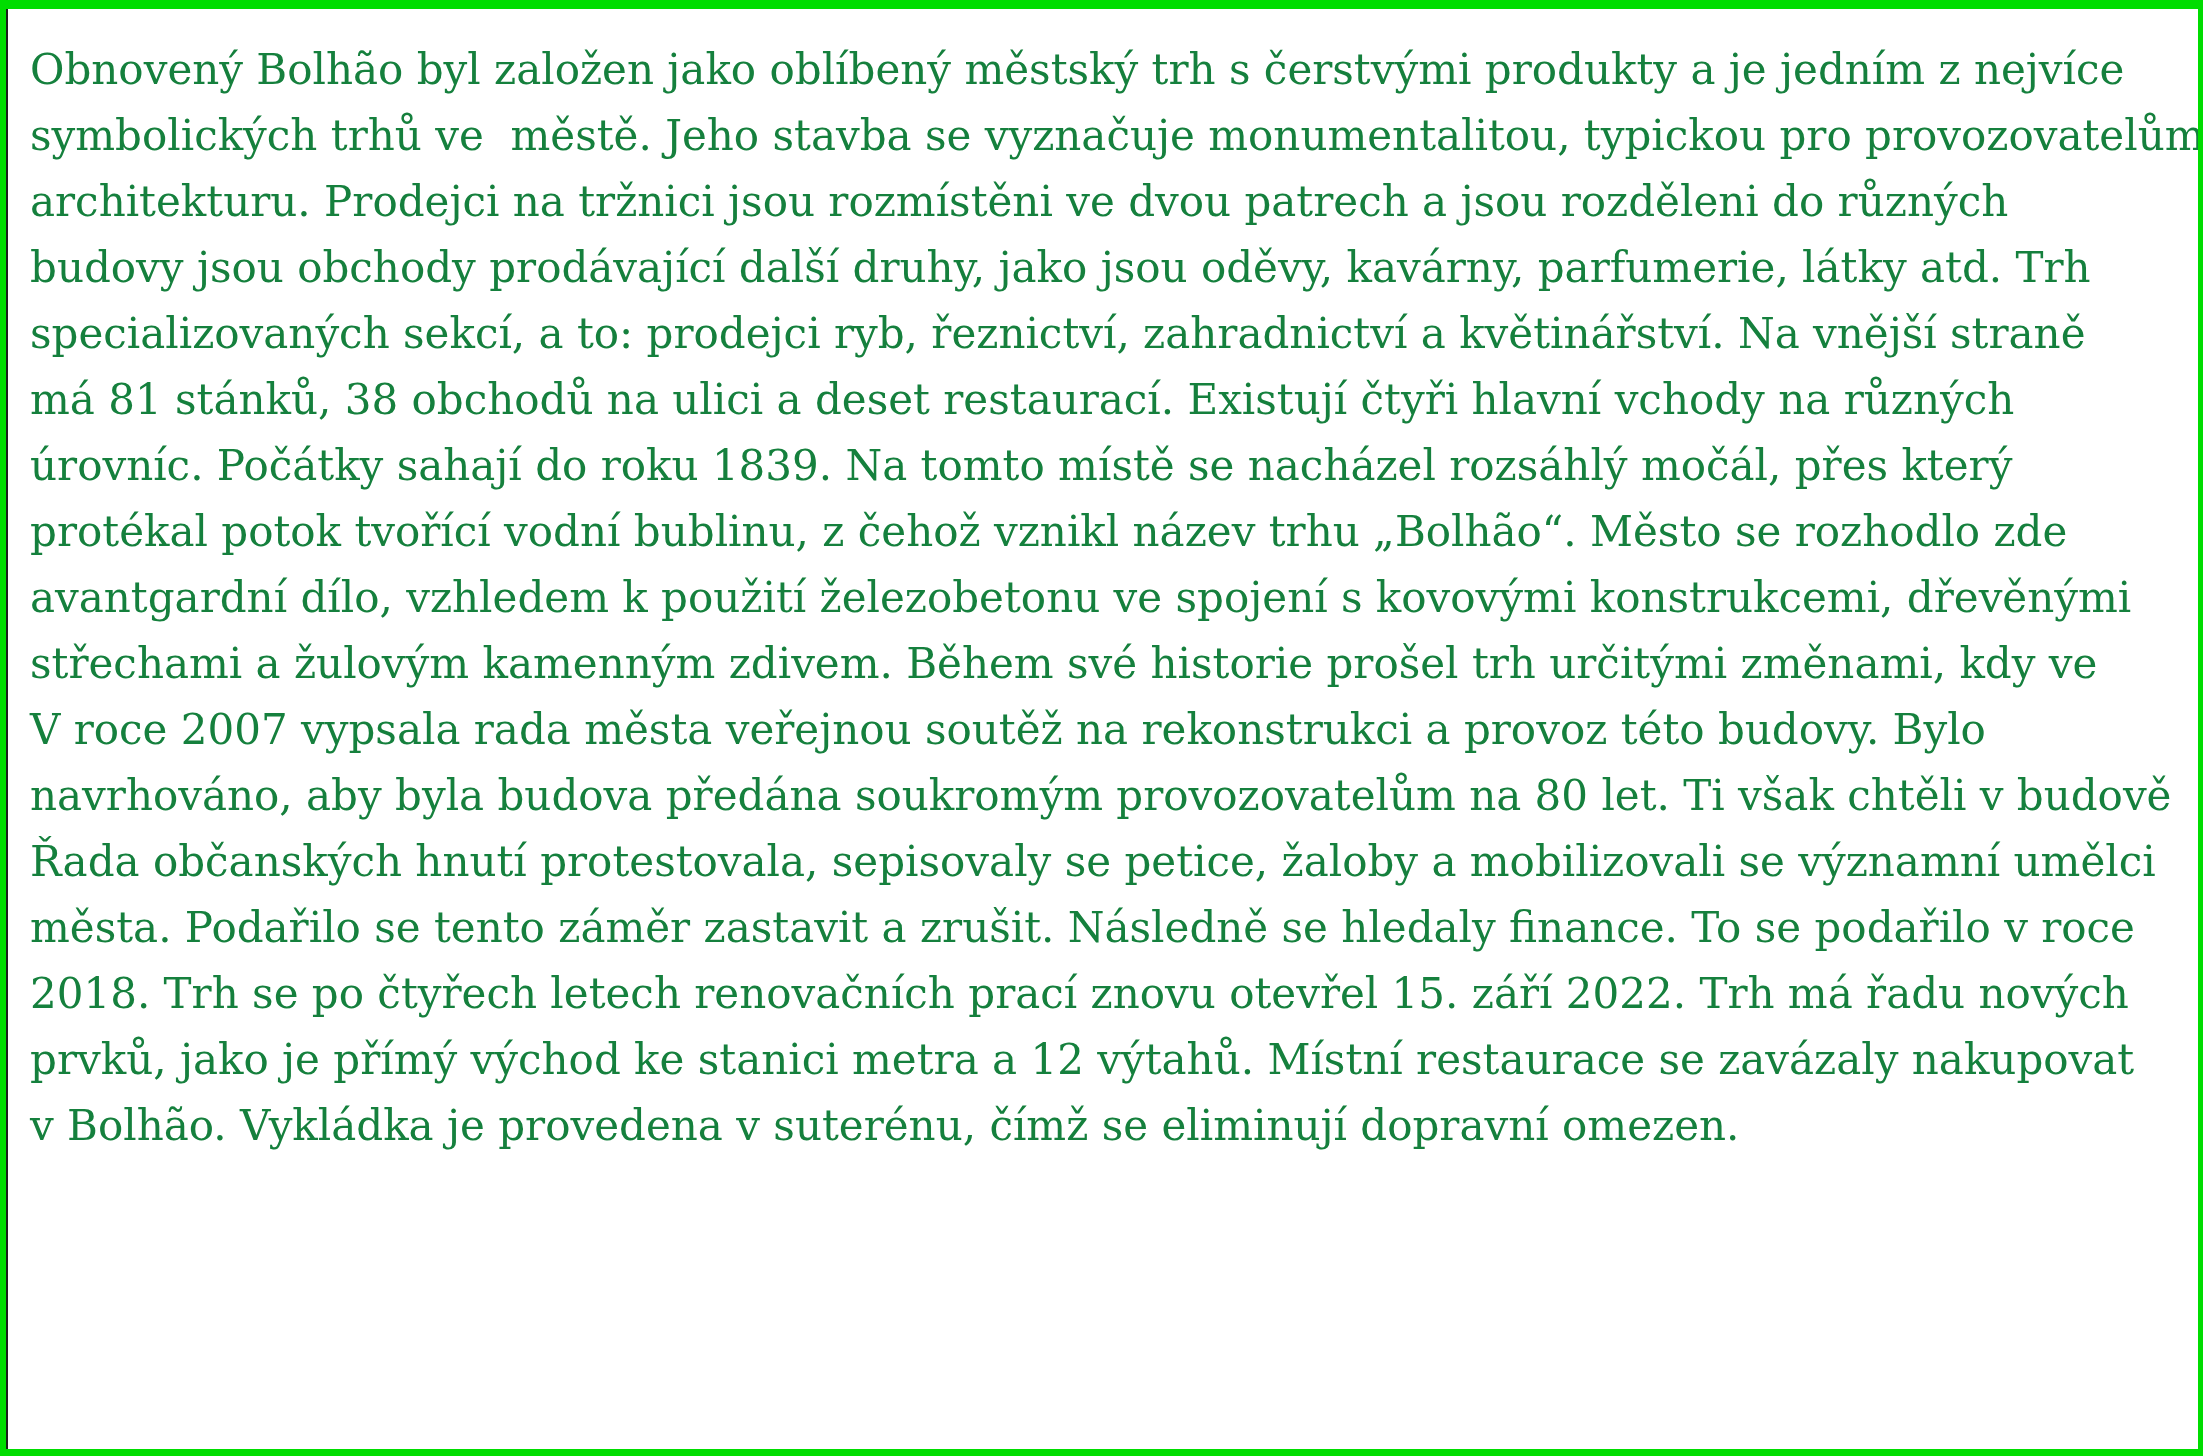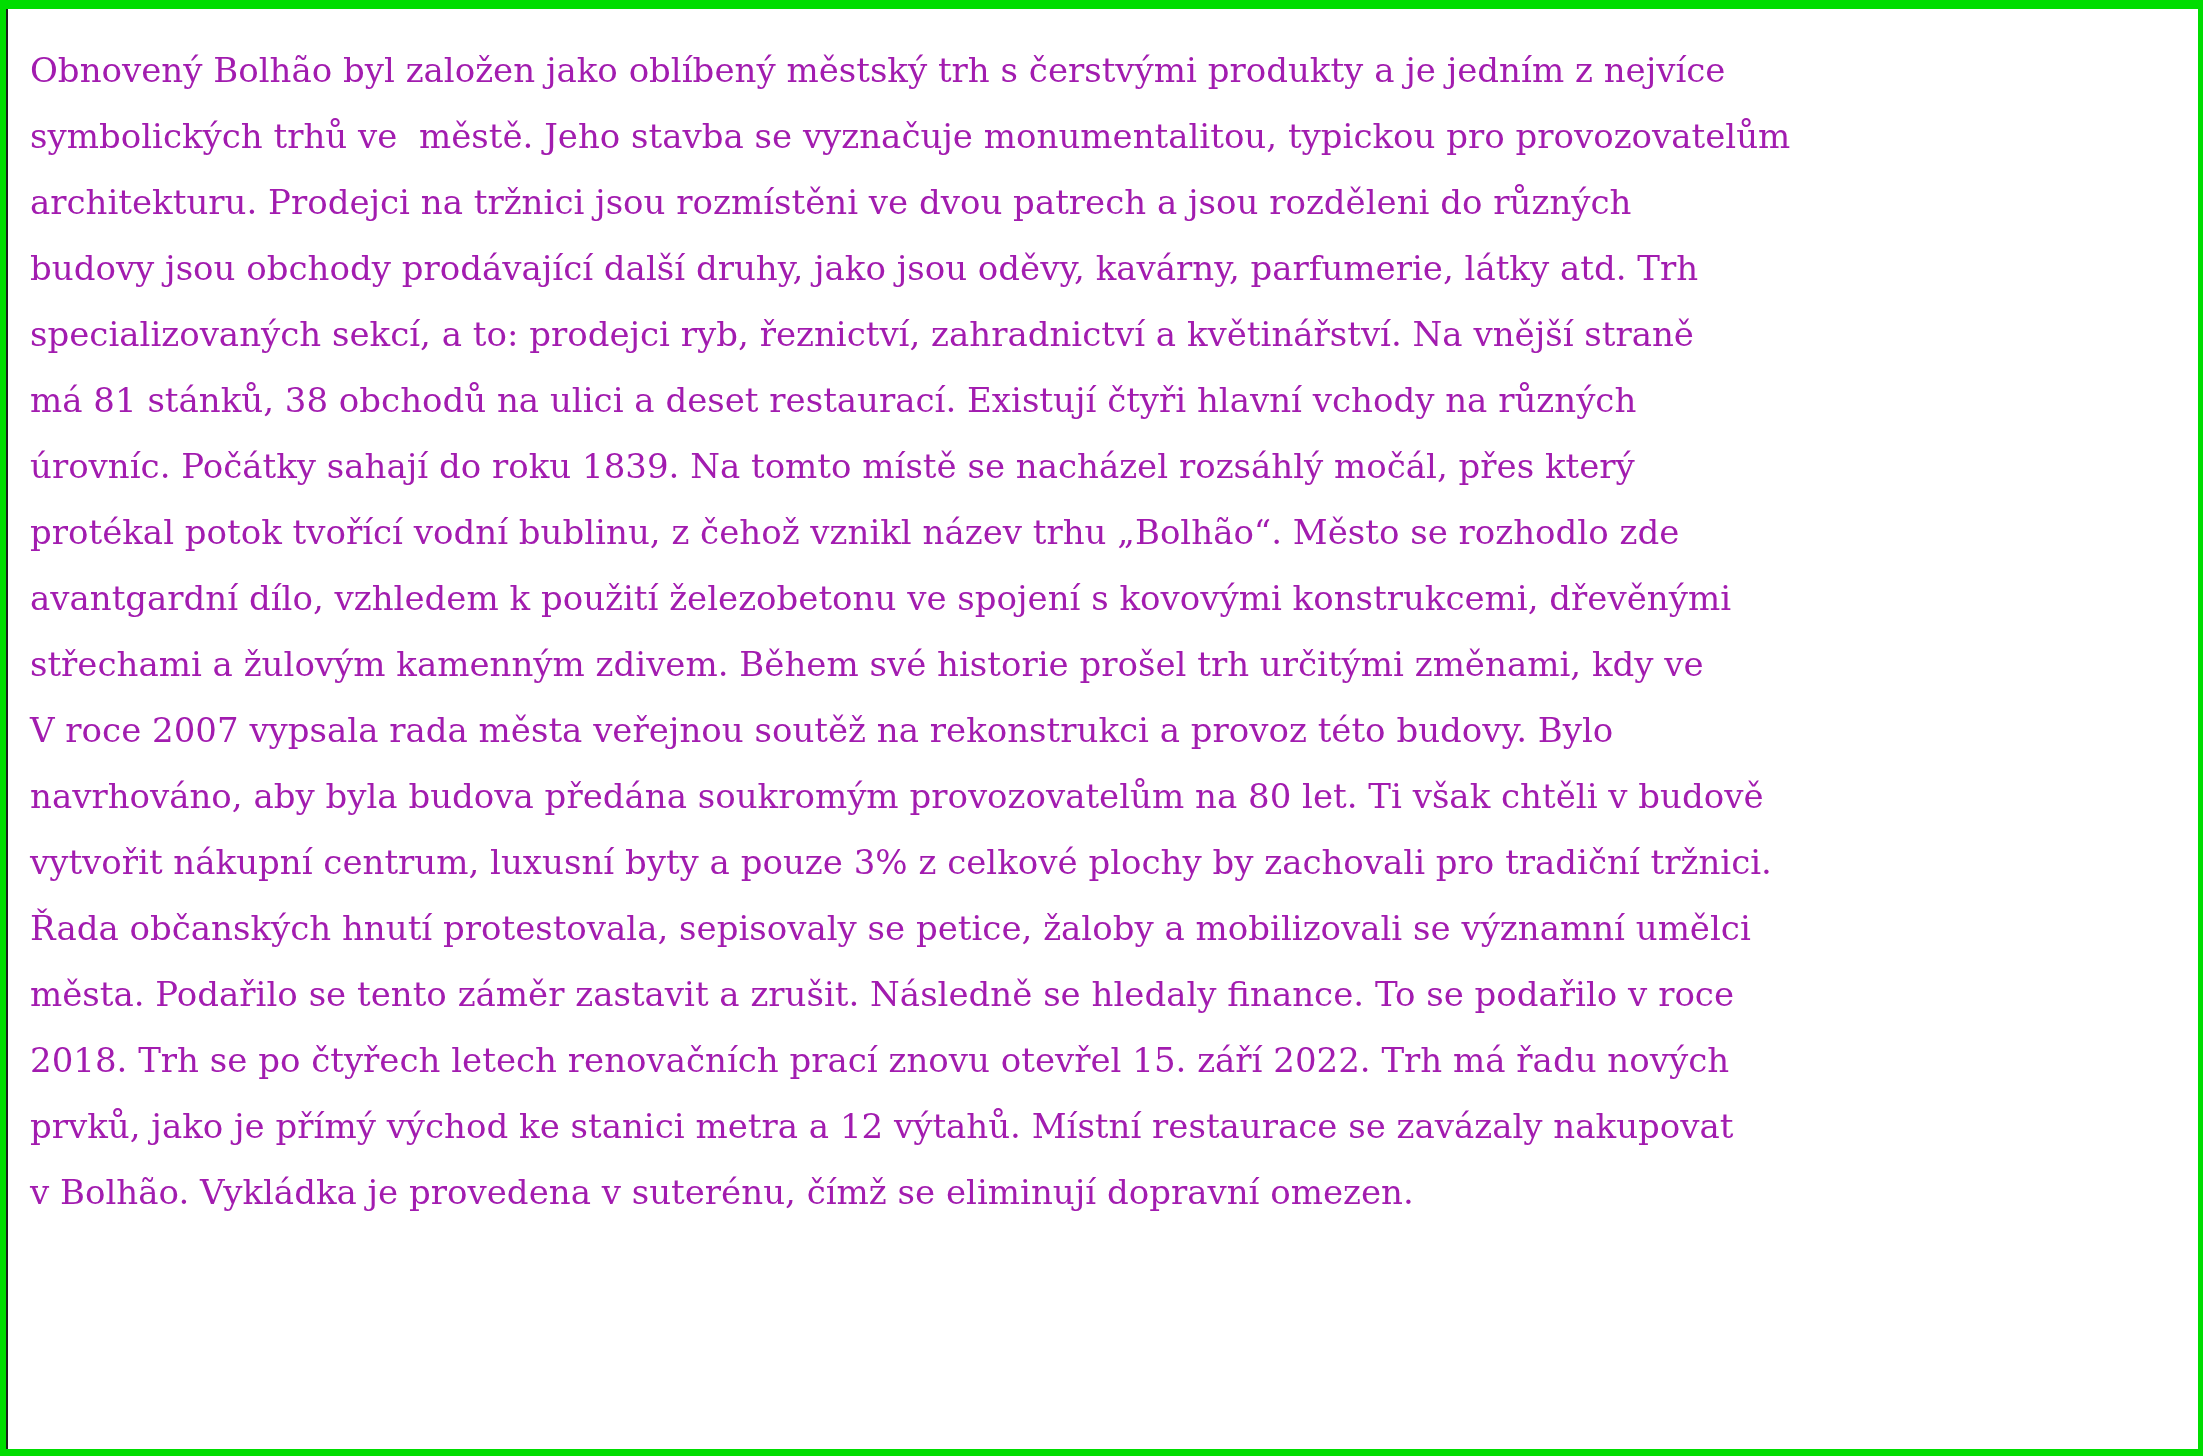--- a/index.html
+++ b/index.html
@@ -19,23 +19,23 @@
     
     box-shadow: inset 2px 0 0 #1c1c1c;
     overflow: hidden;
   }
   .content {
     box-sizing: border-box;
     padding: 28px 30px 0 24px;
   }
   .line {
     font-family: "DejaVu Serif", "Liberation Serif", serif;
-    font-size: 34px;
+    font-size: 42px;
     line-height: 66px;
-    color: #a21caf;
+    color: #15803d;
     white-space: pre;       
     letter-spacing: 0px;
   }
 </style>
 </head>
 <body>
 
 <div class="page" style="border-color: rgb(0, 221, 0); background: rgb(255, 255, 255); box-shadow: rgb(28, 28, 28) 2px 0px 0px inset;">
   <div class="content" id="text-block" style="color: rgb(0, 0, 0);">
       <div class="line">Obnovený Bolhão byl založen jako oblíbený městský trh s čerstvými produkty a je jedním z nejvíce</div>
@@ -43,20 +43,19 @@
       <div class="line">architekturu. Prodejci na tržnici jsou rozmístěni ve dvou patrech a jsou rozděleni do různých</div>
       <div class="line">budovy jsou obchody prodávající další druhy, jako jsou oděvy, kavárny, parfumerie, látky atd. Trh</div>
       <div class="line">specializovaných sekcí, a to: prodejci ryb, řeznictví, zahradnictví a květinářství. Na vnější straně</div>
       <div class="line">má 81 stánků, 38 obchodů na ulici a deset restaurací. Existují čtyři hlavní vchody na různých</div>
       <div class="line">úrovníc. Počátky sahají do roku 1839. Na tomto místě se nacházel rozsáhlý močál, přes který</div>
       <div class="line">protékal potok tvořící vodní bublinu, z čehož vznikl název trhu „Bolhão“. Město se rozhodlo zde</div>
       <div class="line">avantgardní dílo, vzhledem k použití železobetonu ve spojení s kovovými konstrukcemi, dřevěnými</div>
       <div class="line">střechami a žulovým kamenným zdivem. Během své historie prošel trh určitými změnami, kdy ve</div>
       <div class="line">V roce 2007 vypsala rada města veřejnou soutěž na rekonstrukci a provoz této budovy. Bylo</div>
       <div class="line">navrhováno, aby byla budova předána soukromým provozovatelům na 80 let. Ti však chtěli v budově</div>
-      <div class="line">vytvořit nákupní centrum, luxusní byty a pouze 3% z celkové plochy by zachovali pro tradiční tržnici.</div>
       <div class="line">Řada občanských hnutí protestovala, sepisovaly se petice, žaloby a mobilizovali se významní umělci</div>
       <div class="line">města. Podařilo se tento záměr zastavit a zrušit. Následně se hledaly finance. To se podařilo v roce</div>
       <div class="line">2018. Trh se po čtyřech letech renovačních prací znovu otevřel 15. září 2022. Trh má řadu nových</div>
       <div class="line">prvků, jako je přímý východ ke stanici metra a 12 výtahů. Místní restaurace se zavázaly nakupovat</div>
       <div class="line">v Bolhão. Vykládka je provedena v suterénu, čímž se eliminují dopravní omezen.</div>
     </div>
 </div>
 
 </body></html>

